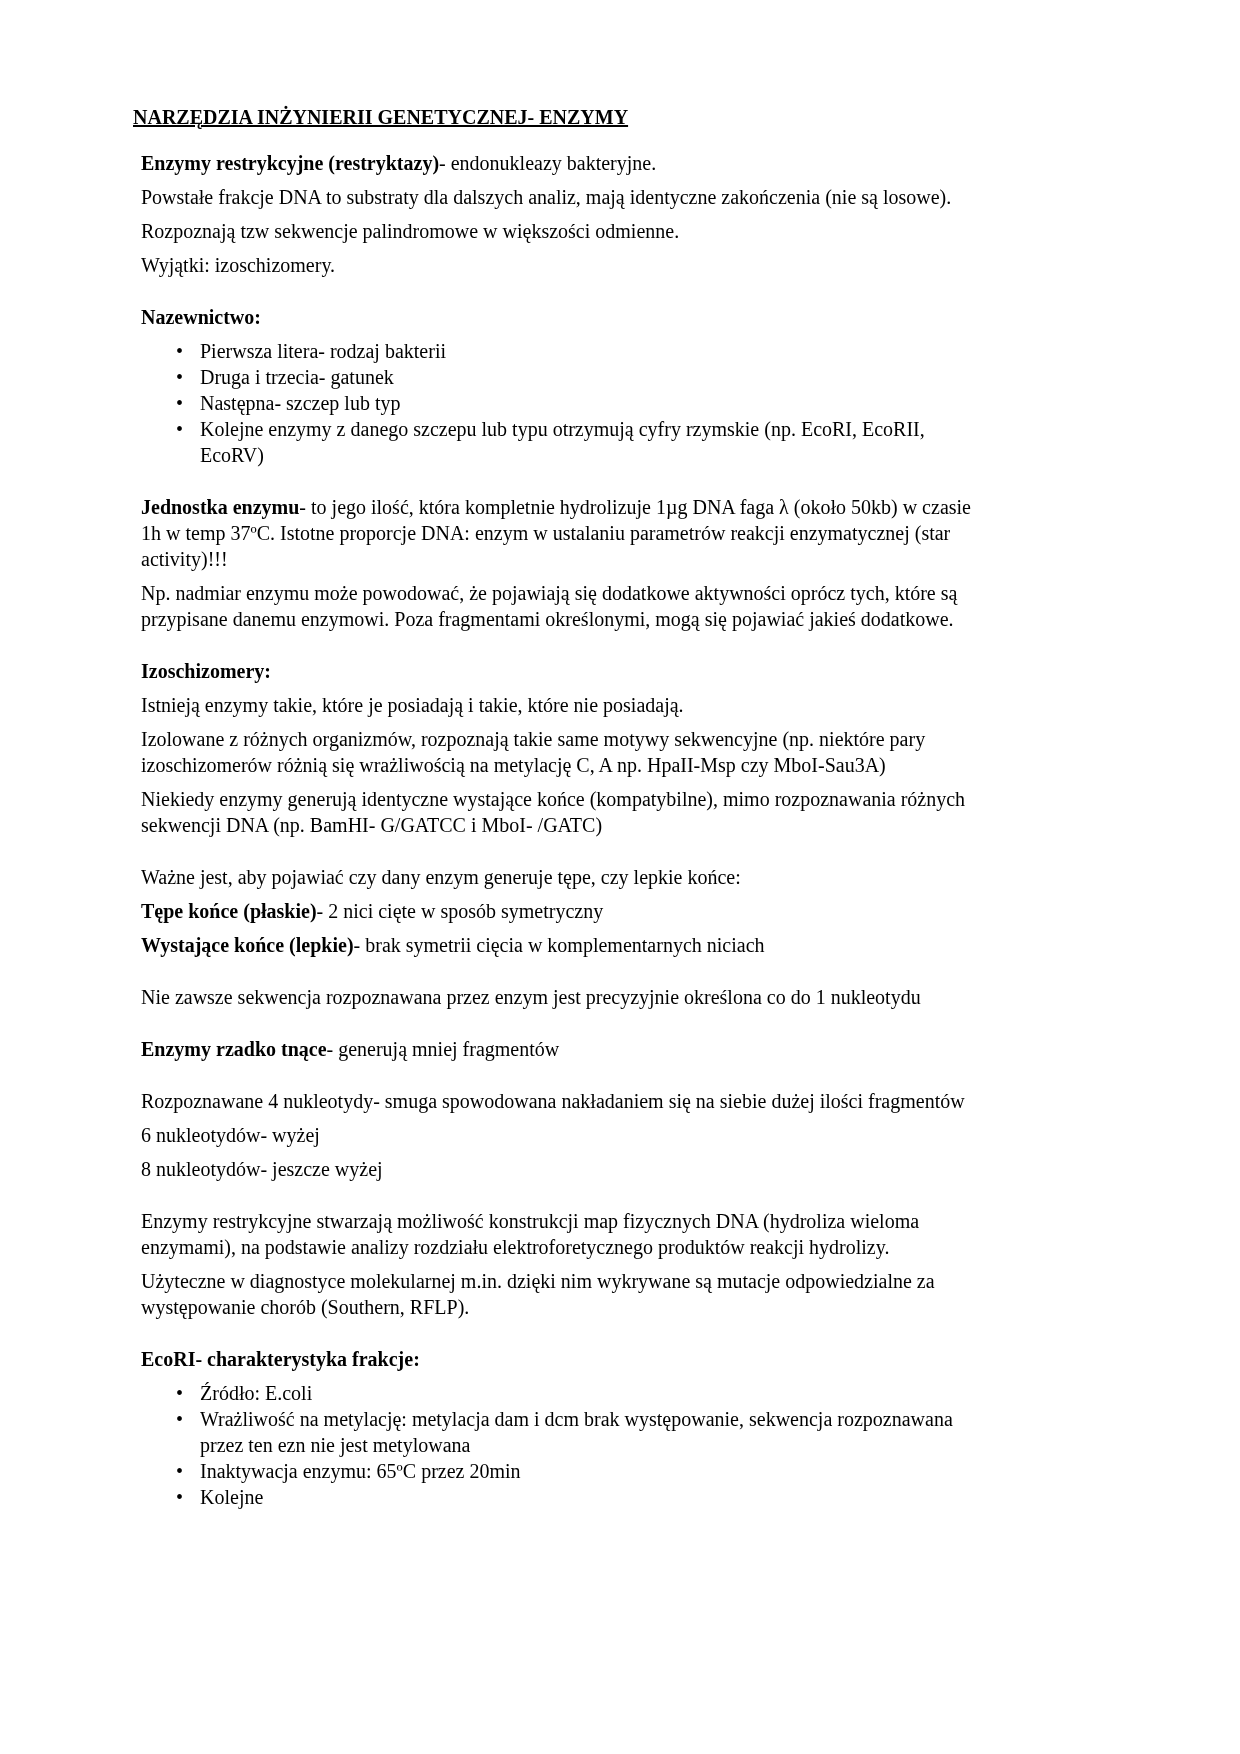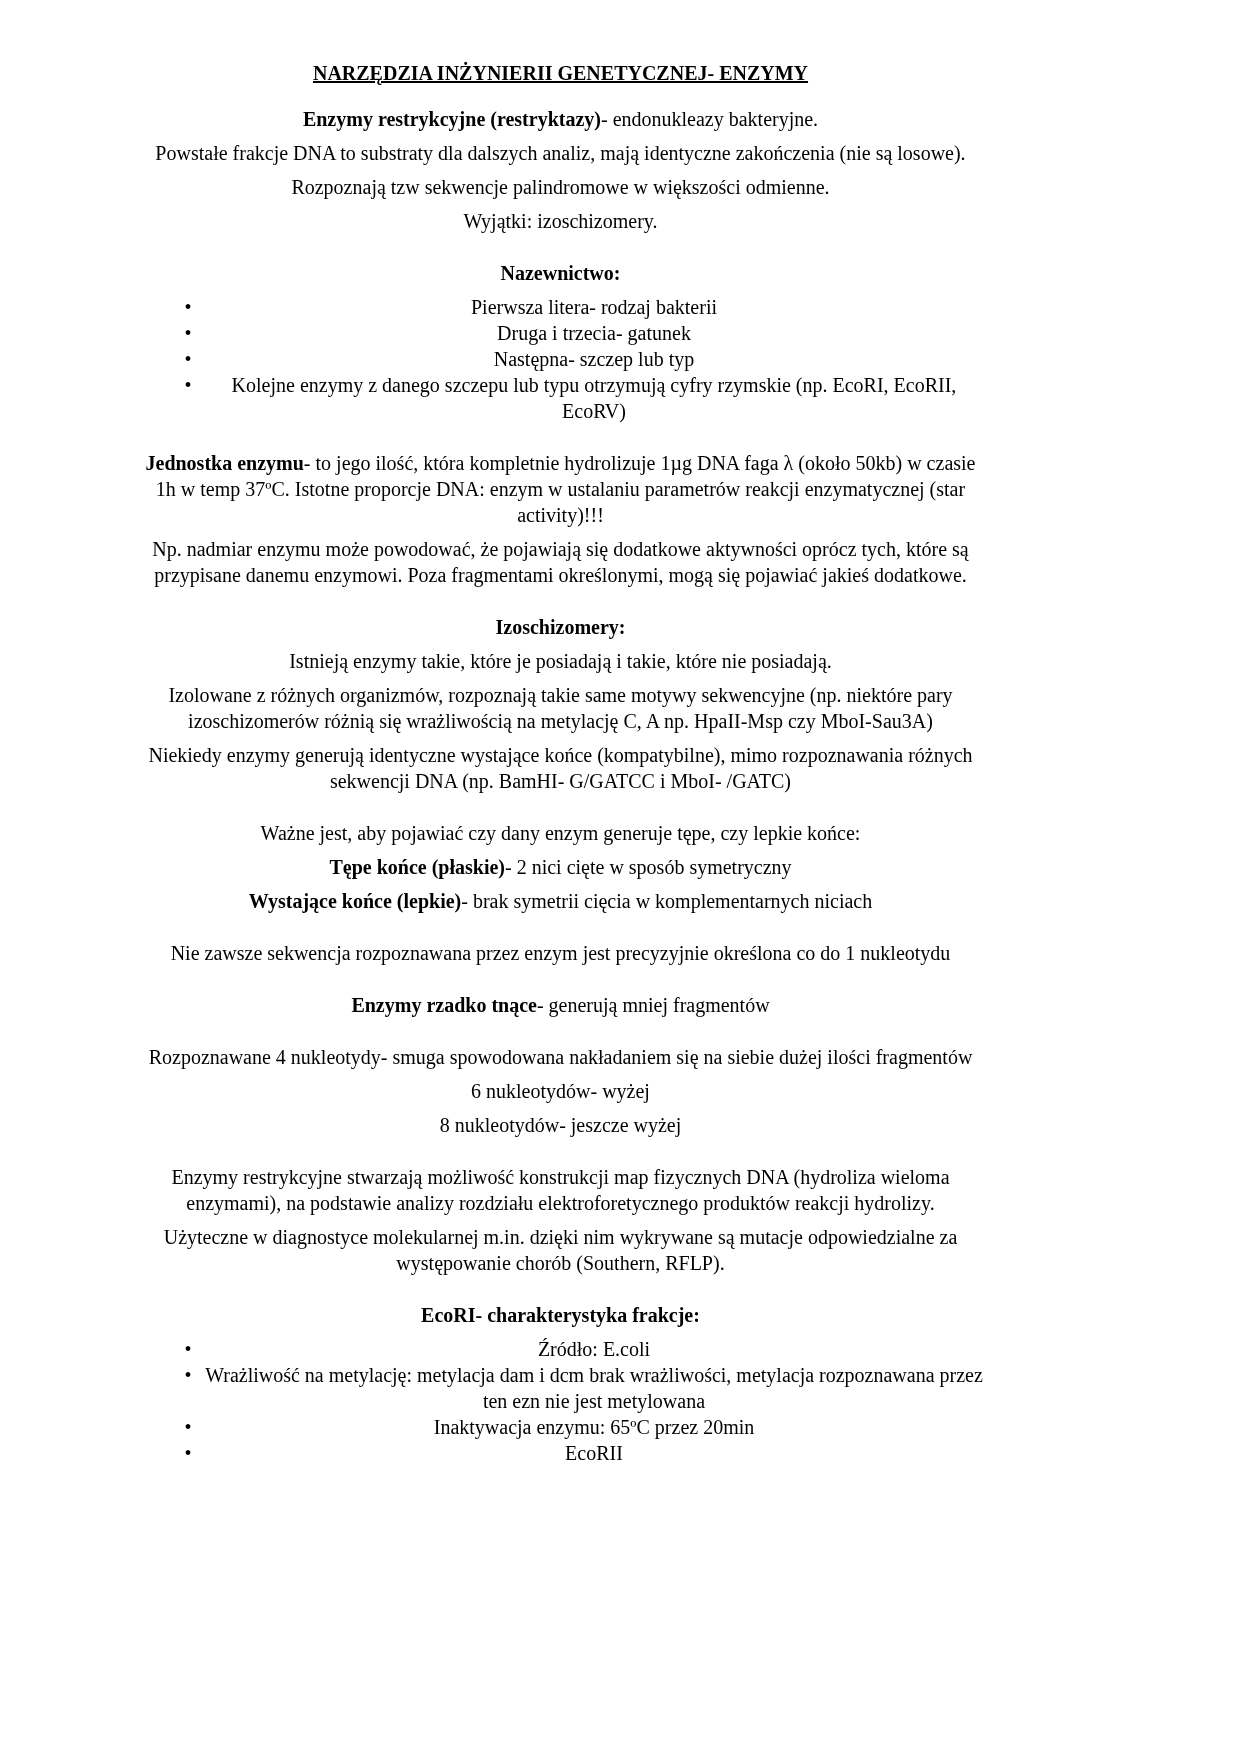--- a/index.html
+++ b/index.html
@@ -3,27 +3,26 @@
 <meta charset="utf-8">
 <style>
   * { box-sizing: border-box; margin: 0; padding: 0; }
   html, body { background: #ffffff; }
   .page {
     position: relative;
     width: 1240px;
     height: 1754px;
     margin: 0 auto;
     background: #ffffff;
-    padding: 60px 252px 40px 133px;
+    padding: 104px 252px 40px 133px;
     font-family: "Liberation Serif", "DejaVu Serif", serif;
     font-size: 20px;
     line-height: 26px;
     color: #000000;
     overflow: hidden;
-    text-align: center;
   }
   .block { margin: 0 0 26px 0; }
   .title-block { margin-bottom: 20px; }
   .title-text {
     font-weight: bold;
     text-decoration: underline;
   }
   .bold { font-weight: bold; }
   .line { margin: 8px; }
   ul.bullets { list-style: none; }
@@ -115,26 +114,26 @@
 
   <div class="block">
     <p class="line bold">EcoRI- charakterystyka frakcje:</p>
     <ul class="bullets">
       <li class="bullet-item">
         <span class="bullet">•</span>
         <span class="bullet-text">Źródło: E.coli</span>
       </li>
       <li class="bullet-item">
         <span class="bullet">•</span>
-        <span class="bullet-text">Wrażliwość na metylację: metylacja dam i dcm brak wrażliwości, metylacja rozpoznawana przez ten ezn nie jest metylowana</span>
+        <span class="bullet-text">Wrażliwość na metylację: metylacja dam i dcm brak występowanie, sekwencja rozpoznawana przez ten ezn nie jest metylowana</span>
       </li>
       <li class="bullet-item">
         <span class="bullet">•</span>
         <span class="bullet-text">Inaktywacja enzymu: 65ºC przez 20min</span>
       </li>
       <li class="bullet-item">
         <span class="bullet">•</span>
-        <span class="bullet-text">EcoRII</span>
+        <span class="bullet-text">Kolejne</span>
       </li>
     </ul>
   </div>
 
 </div>
 
 </body></html>

